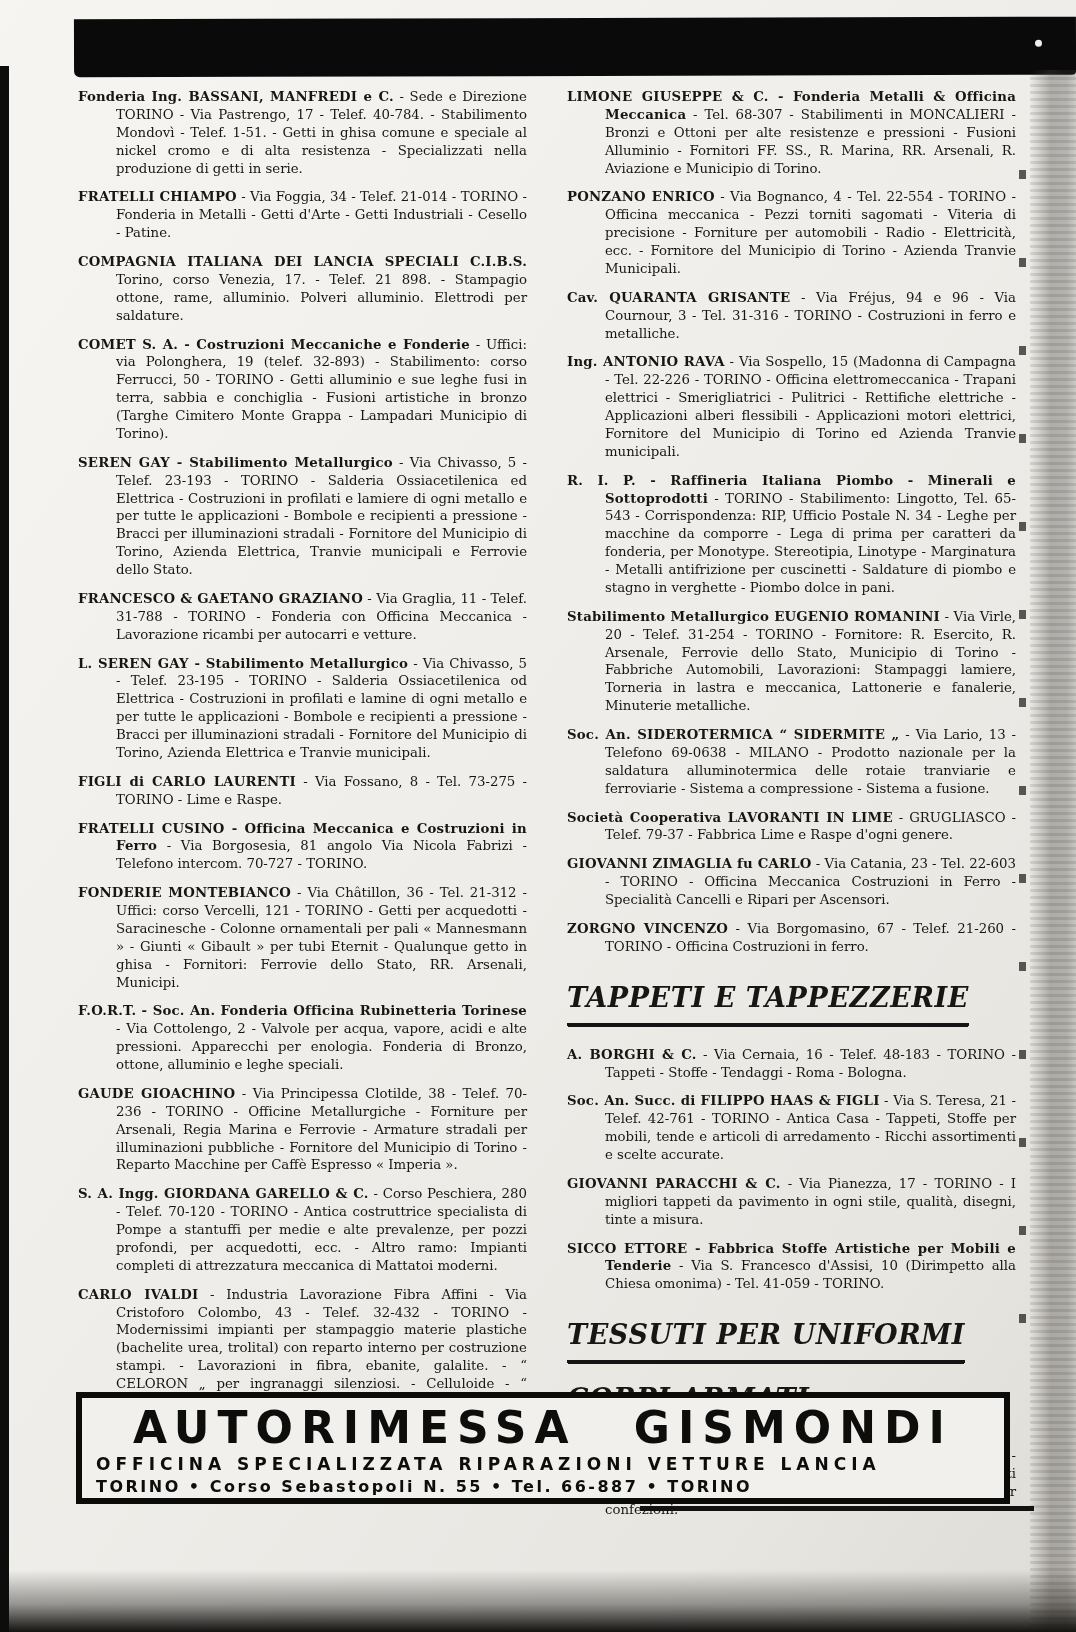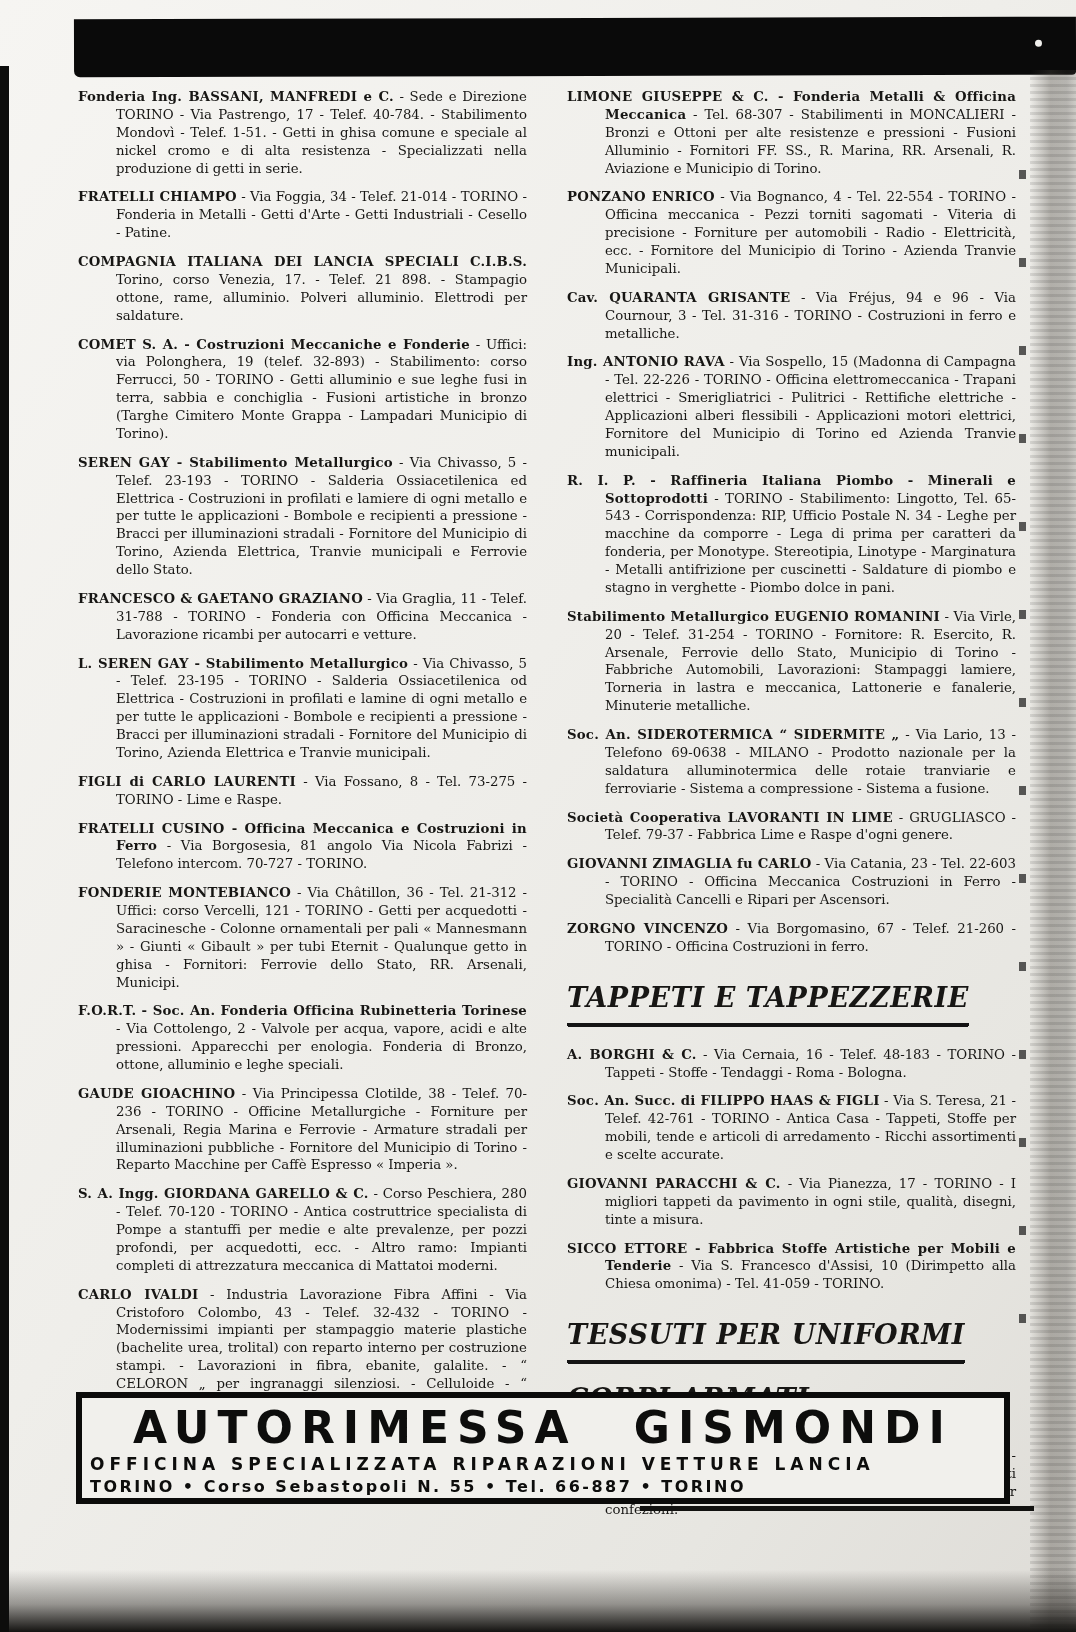--- a/index.html
+++ b/index.html
@@ -27,21 +27,21 @@
   .entry { font-size:13.3px; line-height:1.345; text-align:justify; margin:0 0 11px; padding-left:38px; text-indent:-38px; }
   .entry-name { font-weight:bold; letter-spacing:.2px; }
   .section-heading {
     font-style:italic; font-weight:bold; font-size:27px; letter-spacing:.6px;
     width:fit-content; margin:26px 0 20px; padding-bottom:10px;
     border-bottom:3px solid #141414; box-shadow:0 2px 0 -1px #141414;
   }
   .section-heading + .section-heading { margin-top:6px;text-align:center; }
   
   .advert { position:absolute; left:76px; top:1392px; width:934px; height:112px; box-sizing:border-box;
-    border:6px solid #0b0b0a; background:#f1f0ec; padding:4px 8px 0;
+    border:6px solid #0b0b0a; background:#f1f0ec; padding:4px 14px 0;
     font-family:"DejaVu Sans", sans-serif; color:#0d0d0c; }
   .ad-line1 { font-size:44px; font-weight:bold; letter-spacing:8px; word-spacing:34px; white-space:nowrap; text-align:center; }
   .ad-line2 { font-size:17px; font-weight:bold; letter-spacing:5px; white-space:nowrap; margin-top:1px; }
   .ad-line3 { font-size:16px; font-weight:bold; letter-spacing:2.5px; white-space:nowrap; margin-top:3px; }
   .under-ad-line { position:absolute; left:640px; top:1506px; width:394px; height:5px; background:#121210; }
 </style>
 </head>
 <body>
 
 <div class="page">

